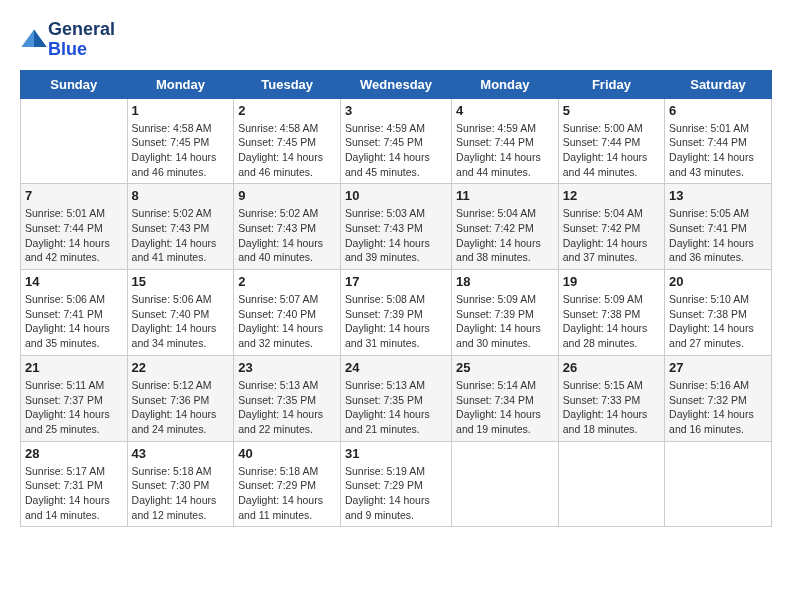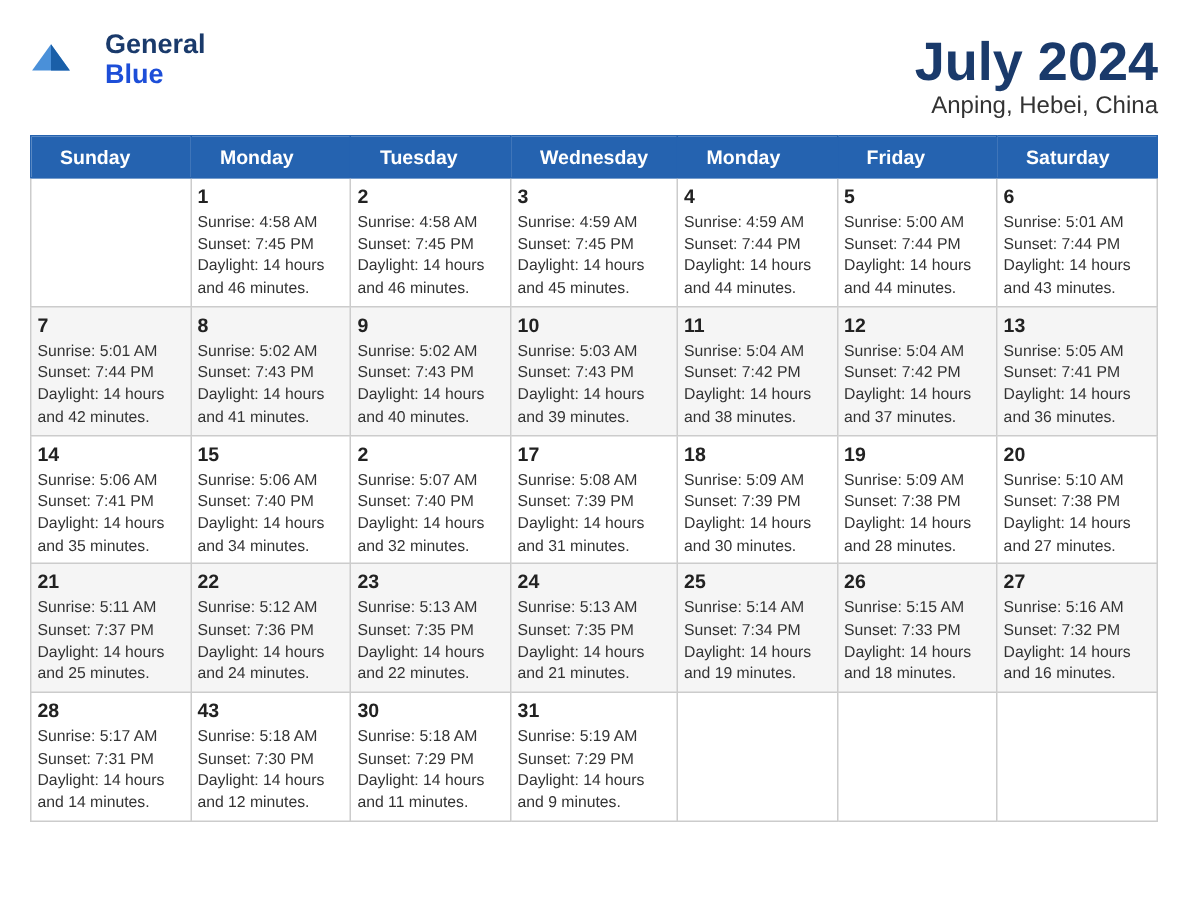--- a/index.html
+++ b/index.html
@@ -12,21 +12,21 @@
     }
     .header {
       display: flex;
       justify-content: space-between;
       align-items: flex-start;
       margin-bottom: 10px;
     }
     .logo {
       display: flex;
       align-items: center;
-      gap: 22px;
+      gap: 0;
     }
     .logo-text {
       font-size: 18px;
       font-weight: bold;
       color: #1a3a6b;
       line-height: 1.1;
     }
     .logo-icon {
       width: 28px;
       height: 28px;
@@ -45,21 +45,21 @@
     }
     .calendar {
       width: 100%;
       border-collapse: collapse;
       font-size: 11px;
     }
     .calendar th {
       background: #2563b0;
       color: #fff;
       padding: 6px 19px;
-      text-align: left;
+      text-align: center;
       font-size: 13px;
       font-weight: bold;
       border: 1px solid #2563b0;
     }
     .calendar td {
       border: 1px solid #ccc;
       vertical-align: top;
       padding: 4px;
       min-height: 80px;
       width: calc(100% / 7);
@@ -95,24 +95,20 @@
   <div class="logo">
     <svg class="logo-icon" viewBox="0 0 40 40" xmlns="http://www.w3.org/2000/svg">
       <polygon points="20,5 38,30 2,30" fill="#4a90d9"></polygon>
       <polygon points="20,5 38,30 20,30" fill="#1a5fa8"></polygon>
     </svg>
     <div class="logo-text">
       <div>General</div>
       <div style="color:#1d4ed8">Blue</div>
     </div>
   </div>
-  <div class="title-block">
-    <div class="main-title">July 2024</div>
-    <div class="subtitle">Anping, Hebei, China</div>
-  </div>
 </div>
 
 <table class="calendar">
   <thead>
     <tr>
     <th>Sunday</th>
         <th>Monday</th>
         <th>Tuesday</th>
         <th>Wednesday</th>
         <th>Monday</th>
@@ -241,21 +237,21 @@
       <tr>
         <td>
           <div class="day-num">28</div>
           <div class="day-info">Sunrise: 5:17 AM<br>Sunset: 7:31 PM<br>Daylight: 14 hours<br>and 14 minutes.</div>
         </td>
         <td>
           <div class="day-num">43</div>
           <div class="day-info">Sunrise: 5:18 AM<br>Sunset: 7:30 PM<br>Daylight: 14 hours<br>and 12 minutes.</div>
         </td>
         <td>
-          <div class="day-num">30</div>
+          <div class="day-num">40</div>
           <div class="day-info">Sunrise: 5:18 AM<br>Sunset: 7:29 PM<br>Daylight: 14 hours<br>and 11 minutes.</div>
         </td>
         <td>
           <div class="day-num">31</div>
           <div class="day-info">Sunrise: 5:19 AM<br>Sunset: 7:29 PM<br>Daylight: 14 hours<br>and 9 minutes.</div>
         </td>
         <td class="empty-cell"></td>
         <td class="empty-cell"></td>
         <td class="empty-cell"></td>
       </tr>

